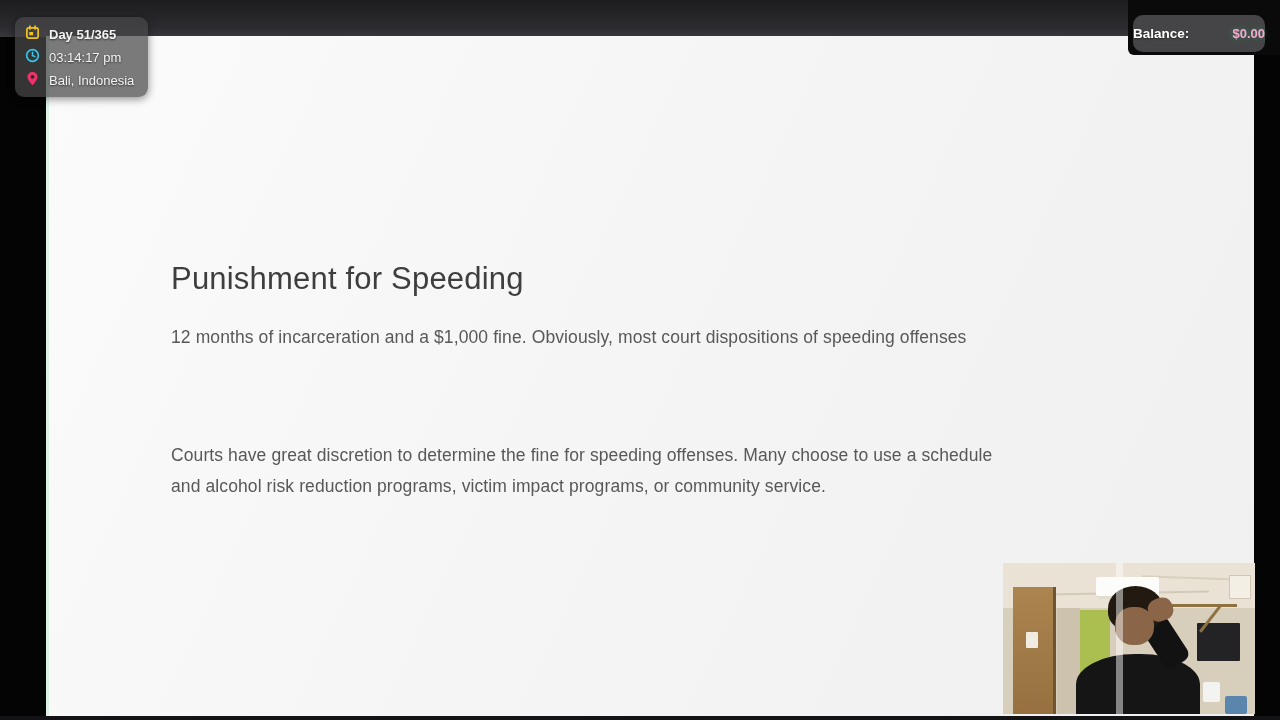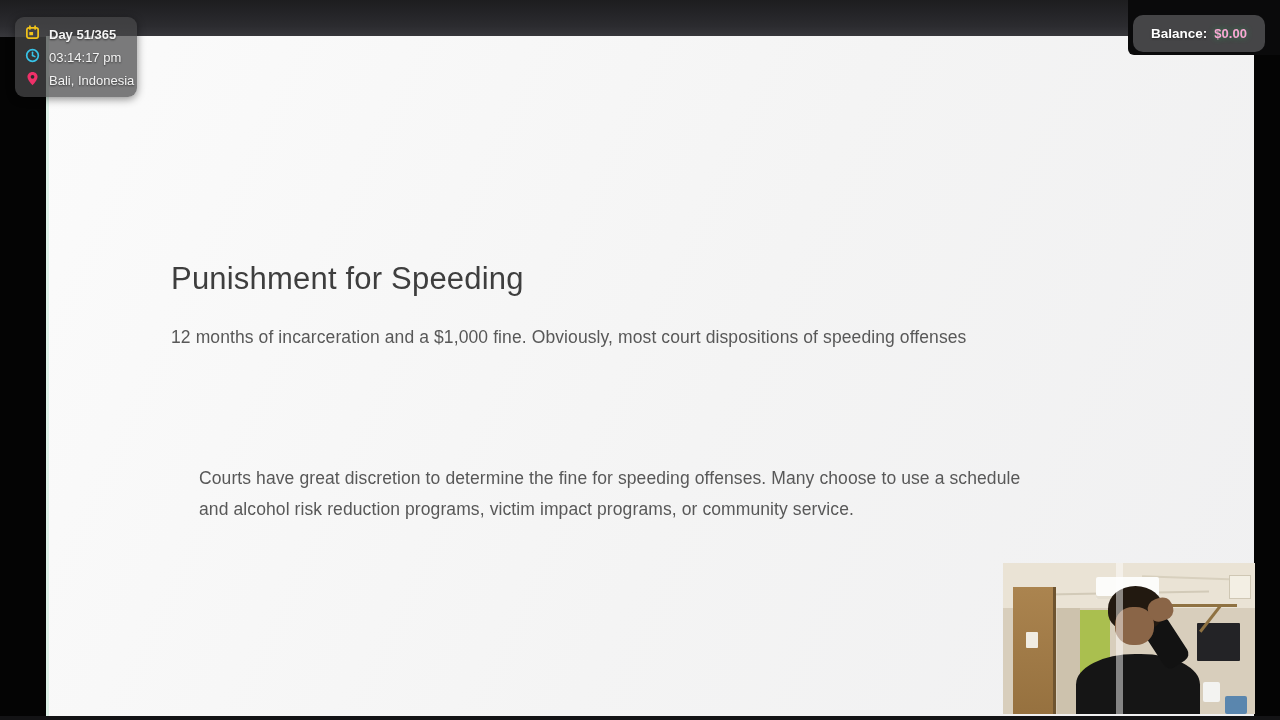--- a/index.html
+++ b/index.html
@@ -15,45 +15,45 @@
   .content { position:absolute; left:46px; top:36px; width:1208px; height:681px;
              background:linear-gradient(115deg,#fbfbfb 0%,#f4f4f4 55%,#f0f0f1 100%); }
   .content::before { content:""; position:absolute; left:0; top:0; bottom:0; width:3px;
              background:#d7eee3; opacity:.85; }
 
   
   .notch { position:absolute; left:1128px; top:0; width:152px; height:55px; background:#0a0a0b;
            border-bottom-left-radius:6px; }
 
   
-  .hud { position:absolute; left:15px; top:17px; width:122px; height:80px;
+  .hud { position:absolute; left:15px; top:17px; width:133px; height:80px;
          background:rgba(72,72,74,0.72); border-radius:9px;
          box-shadow:0 2px 8px rgba(0,0,0,0.45); padding:6px 10px;
          display:flex; flex-direction:column; justify-content:space-between; }
   .hud-row { display:flex; align-items:center; gap:9px; height:22px; }
   .hud-row svg { flex:0 0 auto; }
   .hud-text { color:#f4f4f4; font-size:13px; white-space:nowrap;
               text-shadow:0 1px 2px rgba(0,0,0,.6); }
   .hud-text.bold { font-weight:bold; }
 
   
   .balance { position:absolute; left:1133px; top:15px; width:132px; height:37px;
              background:rgba(128,128,131,0.5); border-radius:10px;
-             display:flex; align-items:center; justify-content:center; gap:7px; }
+             display:flex; align-items:center; justify-content:space-between; gap:7px; }
   .balance-label { color:#fff; font-weight:bold; font-size:13.5px; text-shadow:0 1px 2px rgba(0,0,0,.5); }
   .balance-amount { color:#f9a8d4; font-weight:bold; font-size:13px;
                     text-shadow:0 0 6px rgba(31,212,99,.45); }
 
   
   .doc-title { position:absolute; left:125px; top:225px; font-size:31px; color:#3e3e3e;
                letter-spacing:.2px; white-space:nowrap; }
   .para { position:absolute; left:125px; color:#585858; font-size:17.5px; }
   .para .line { height:30.8px; line-height:30.8px; white-space:nowrap; letter-spacing:.1px; }
   .para1 { top:286px; }
-  .para2 { top:427px;margin-left:28px; }
+  .para2 { top:404px; }
 
   
   .webcam { position:absolute; left:1003px; top:563px; width:252px; height:151px;
             background:#d8cebc; overflow:hidden; }
   .wc-ceiling { position:absolute; left:0; top:0; width:100%; height:30%; background:#eae3d5; }
   .wc-ceilline1 { position:absolute; left:18%; top:19%; width:64%; height:2px; background:#d2cab8; transform:rotate(-1deg); }
   .wc-ceilline2 { position:absolute; left:55%; top:9%; width:40%; height:2px; background:#d8d0be; transform:rotate(2deg); }
   .wc-ac { position:absolute; left:37%; top:9%; width:25%; height:15%; background:#fcfcfa;
            border-radius:2px; box-shadow:inset 0 -3px 0 #e3ddcf; }
   .wc-vent { position:absolute; right:1.5%; top:8%; width:9%; height:16%; background:#f3efe4; border:1px solid #cfc7b4; }

